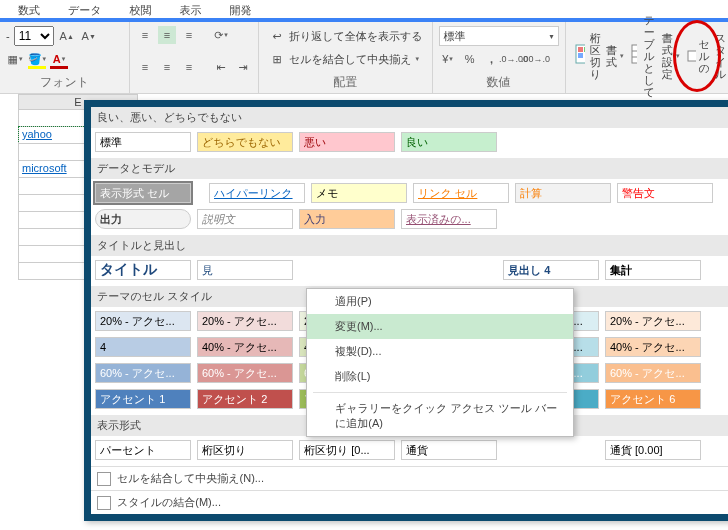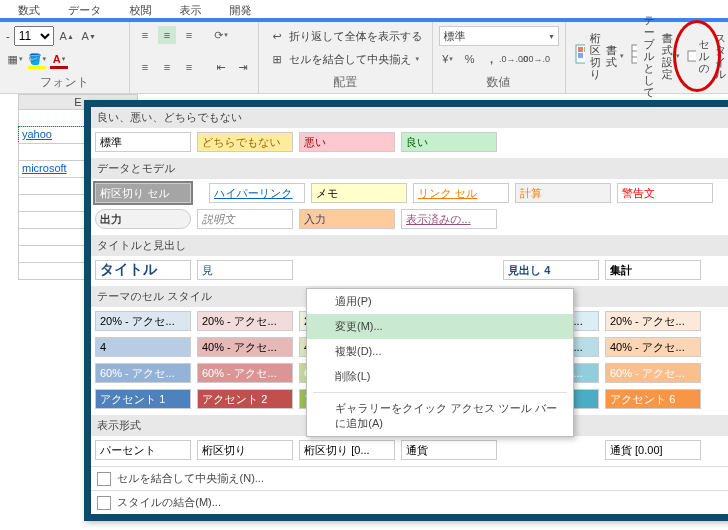--- a/index.html
+++ b/index.html
@@ -177,21 +177,21 @@
 <div class="gallery">
   <div class="gcat">良い、悪い、どちらでもない</div>
   <div class="grow" id="grow1">
       <div class="sw" style="background: rgb(255, 255, 255); color: rgb(0, 0, 0);">標準</div>
       <div class="sw" style="background: rgb(255, 235, 156); color: rgb(156, 101, 0);">どちらでもない</div>
       <div class="sw" style="background: rgb(255, 199, 206); color: rgb(156, 0, 6);">悪い</div>
       <div class="sw" style="background: rgb(198, 239, 206); color: rgb(0, 97, 0);">良い</div>
     </div>
   <div class="gcat">データとモデル</div>
   <div class="grow" id="grow2a">
-      <div class="sw sel" style="background: rgb(165, 165, 165); color: rgb(255, 255, 255);">桁区切り セル</div>
+      <div class="sw sel" style="background: rgb(165, 165, 165); color: rgb(255, 255, 255);">表示形式 セル</div>
       <div class="sw" style="background: rgb(255, 255, 255); color: rgb(5, 99, 193); text-decoration: underline; margin-left: 12px;">ハイパーリンク</div>
       <div class="sw" style="background: rgb(255, 255, 204); color: rgb(0, 0, 0);">メモ</div>
       <div class="sw" style="background: rgb(255, 255, 255); color: rgb(250, 125, 0); text-decoration: underline;">リンク セル</div>
       <div class="sw" style="background: rgb(242, 242, 242); color: rgb(250, 125, 0);">計算</div>
       <div class="sw" style="background: rgb(255, 255, 255); color: rgb(255, 0, 0); text-align: right;">警告文</div>
     </div>
   <div class="grow" id="grow2b" style="padding-top:0">
       <div class="sw" style="background: rgb(242, 242, 242); color: rgb(63, 63, 63); font-weight: bold; border-radius: 10px;">出力</div>
       <div class="sw" style="background: rgb(255, 255, 255); color: rgb(127, 127, 127); font-style: italic;">説明文</div>
       <div class="sw" style="background: rgb(255, 204, 153); color: rgb(63, 63, 118);">入力</div>

